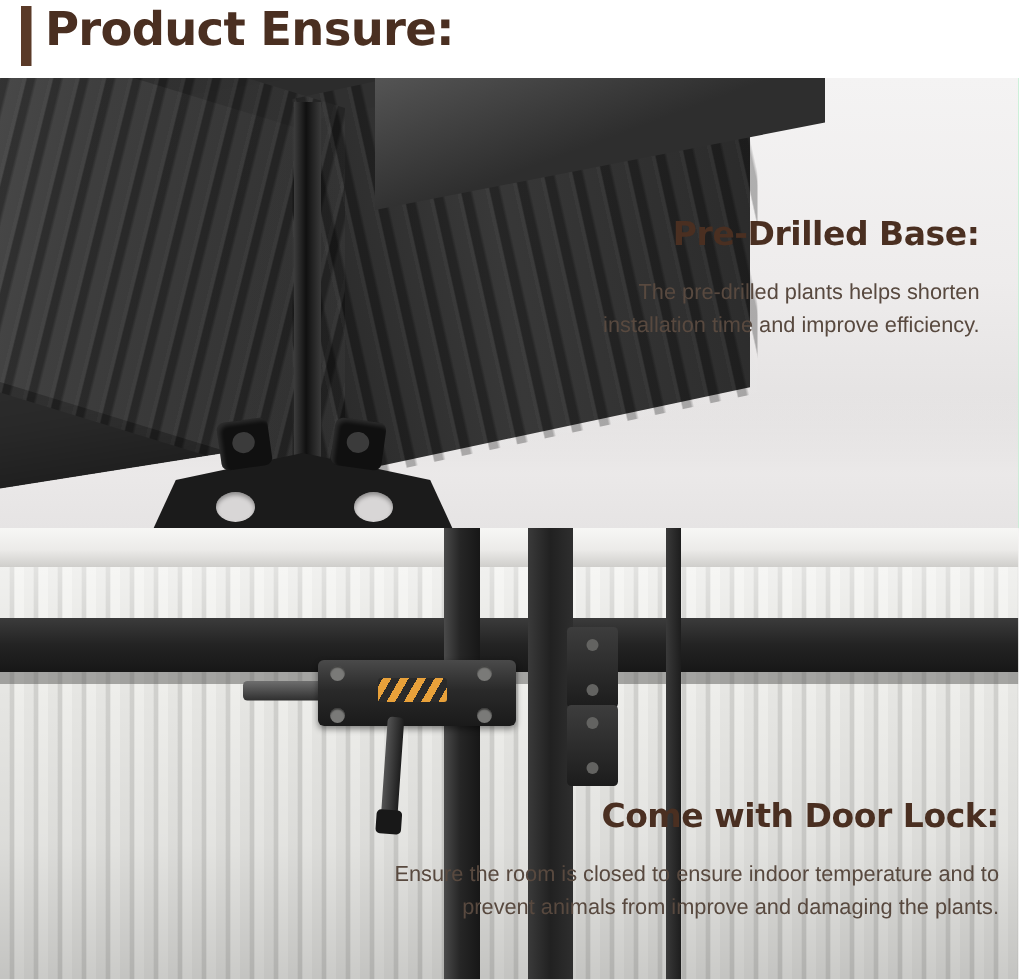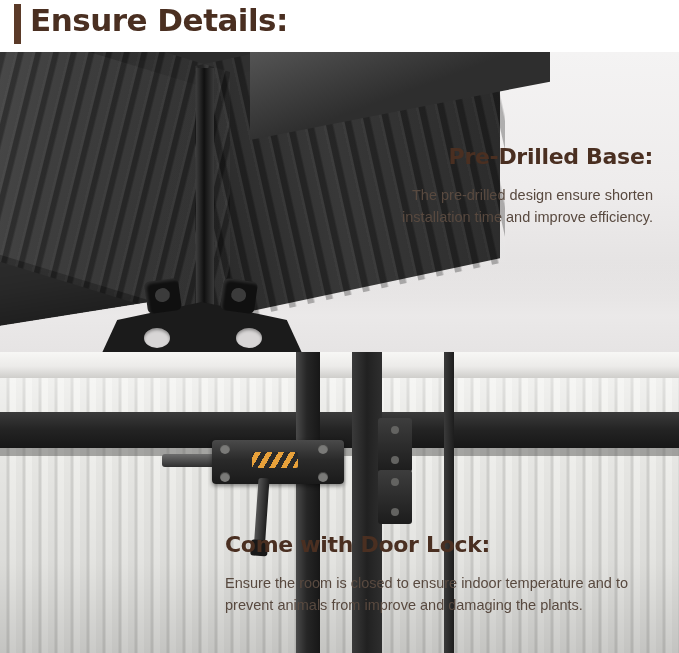--- a/index.html
+++ b/index.html
@@ -381,44 +381,45 @@
     position: absolute;
     left: -3px; bottom: -4px;
     width: 17px; height: 16px;
     background: #181818;
     border-radius: 3px;
   }
 
   
   .cap-bottom {
     position: absolute;
-    right: 24px;
+    right: 13px;
     bottom: 22px;
     width: 430px;
+    text-align: right;
   }
   .cap-bottom .cap-title { font-size: 22px; margin-bottom: 10px; }
   .cap-bottom .cap-body { font-size: 14.5px; }
 
   
   .sep {
     position: absolute;
     left: 0;
     width: 679px;
     height: 1px;
     background: #e4e2e2;
   }
 </style>
 </head>
 <body>
 
 <div class="page">
 
   <div class="header">
     <div class="header-bar"></div>
-    <div class="header-title">Ensure Details:</div>
+    <div class="header-title">Product Ensure:</div>
   </div>
 
   <div class="panel-top">
     <div class="bg-top"></div>
 
     <div class="roof"></div>
     <div class="roof-left"></div>
     <div class="roof-right"></div>
     <div class="ribs-left"></div>
     <div class="ribs-right"></div>
@@ -428,21 +429,21 @@
     <div class="bracket">
       <div class="bracket-plate"></div>
       <div class="bracket-hole l"></div>
       <div class="bracket-hole r"></div>
       <div class="bolt l"></div>
       <div class="bolt r"></div>
     </div>
 
     <div class="cap-top">
       <p class="cap-title">Pre-Drilled Base:</p>
-      <p class="cap-body">The pre-drilled design ensure shorten installation time and improve efficiency.</p>
+      <p class="cap-body">The pre-drilled plants helps shorten installation time and improve efficiency.</p>
     </div>
   </div>
 
   <div class="sep" style="top:352px;"></div>
 
   <div class="panel-bottom">
     <div class="poly"></div>
     <div class="poly-shade"></div>
 
     <div class="rail-top"></div>

